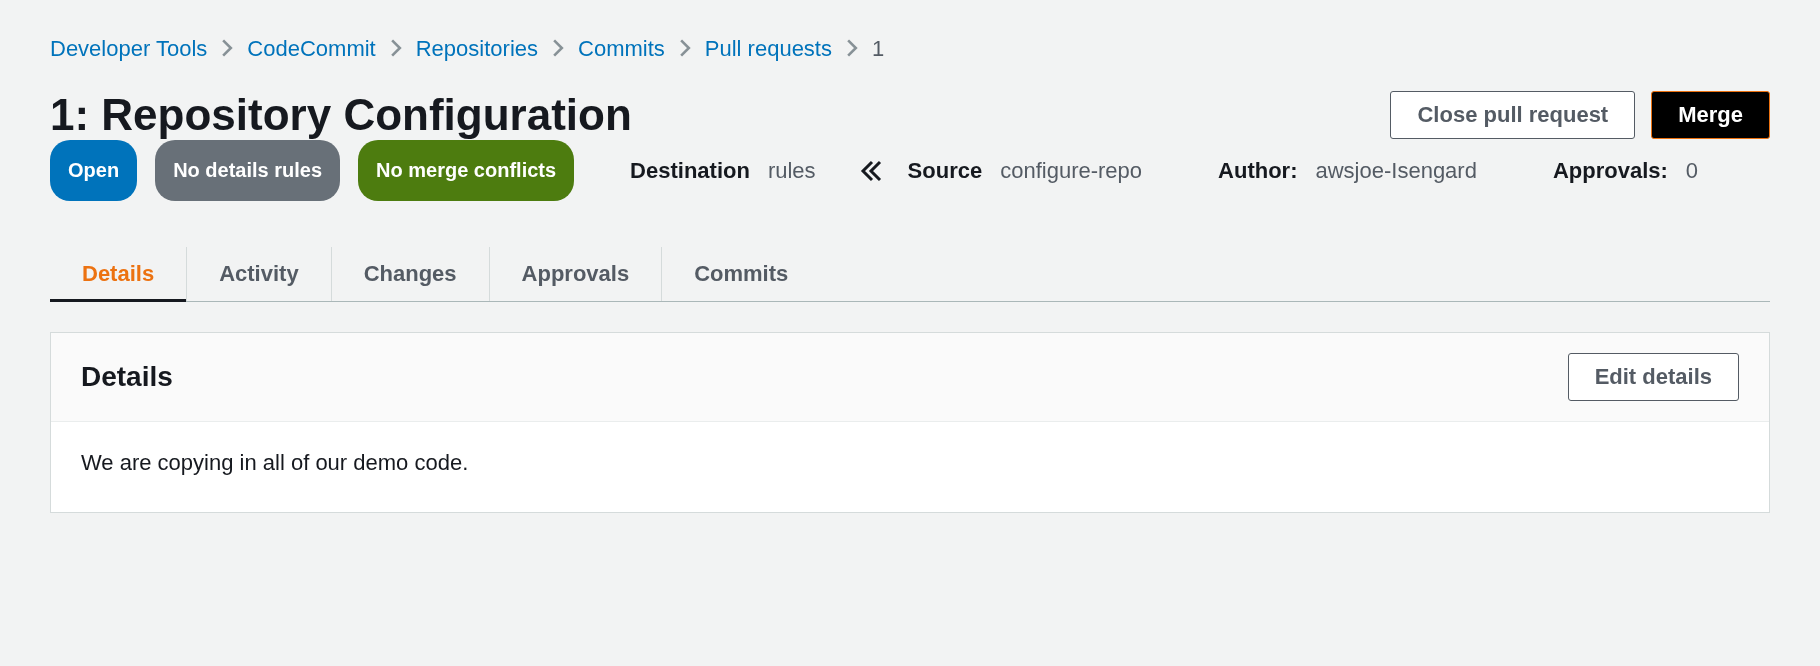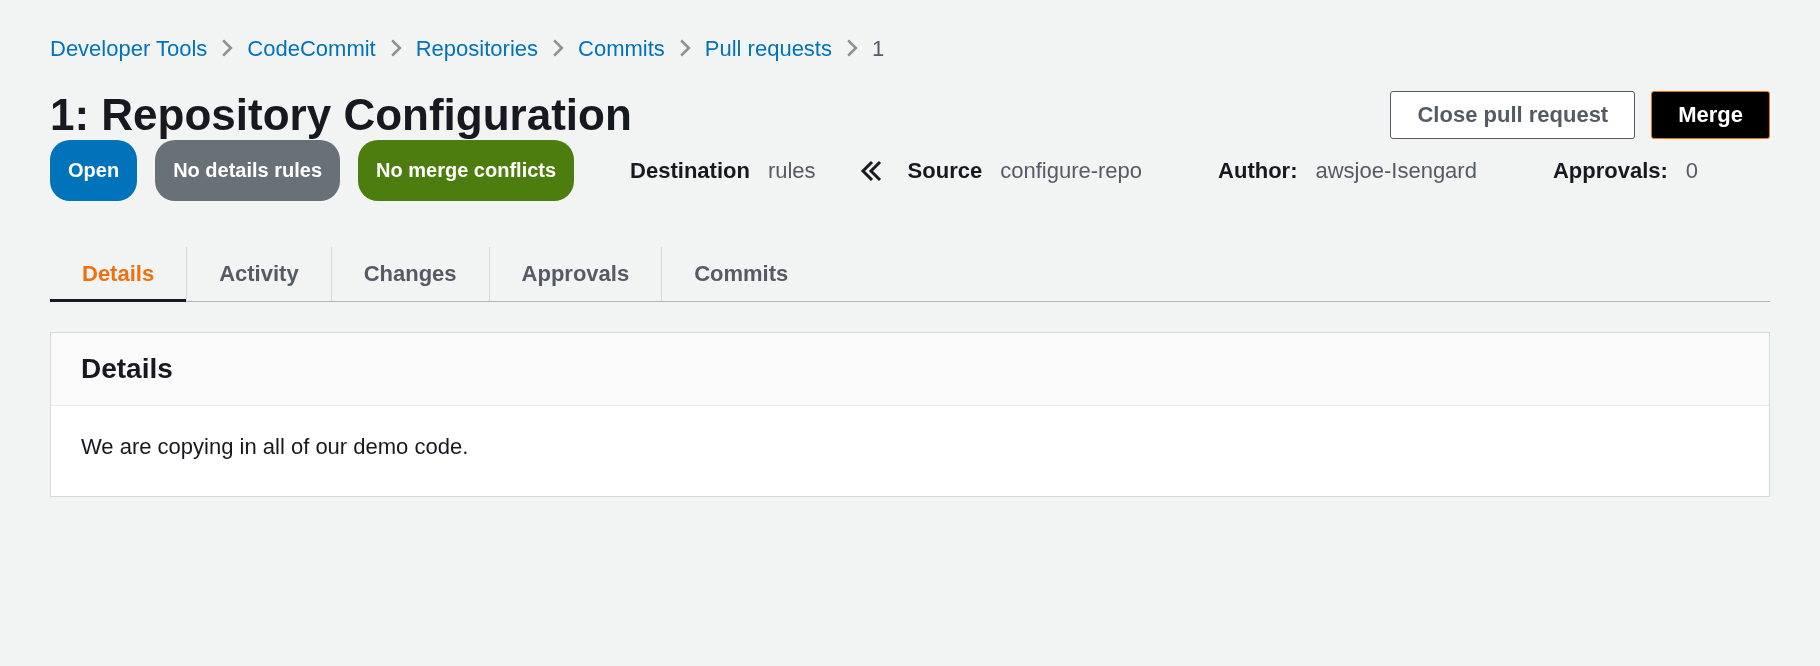--- a/index.html
+++ b/index.html
@@ -231,15 +231,16 @@
   <div class="tab active">Details</div>
   <div class="tab">Activity</div>
   <div class="tab">Changes</div>
   <div class="tab">Approvals</div>
   <div class="tab">Commits</div>
 </div>
 
 <div class="panel">
   <div class="panel-header">
     <div class="panel-title">Details</div>
+    <button class="btn btn-default">Edit details</button>
   </div>
   <div class="panel-body">We are copying in all of our demo code.</div>
 </div>
 
 </body></html>

